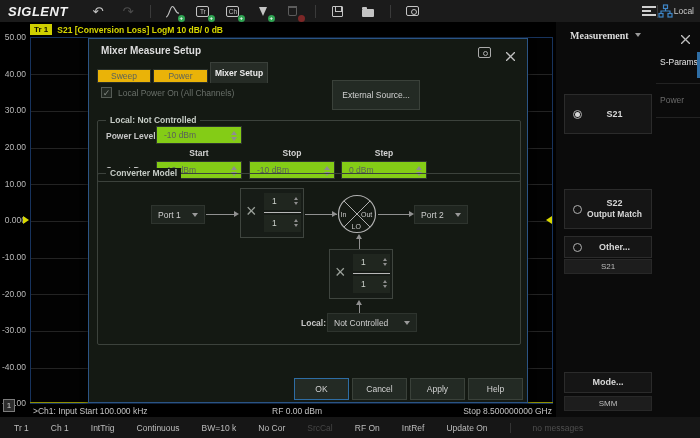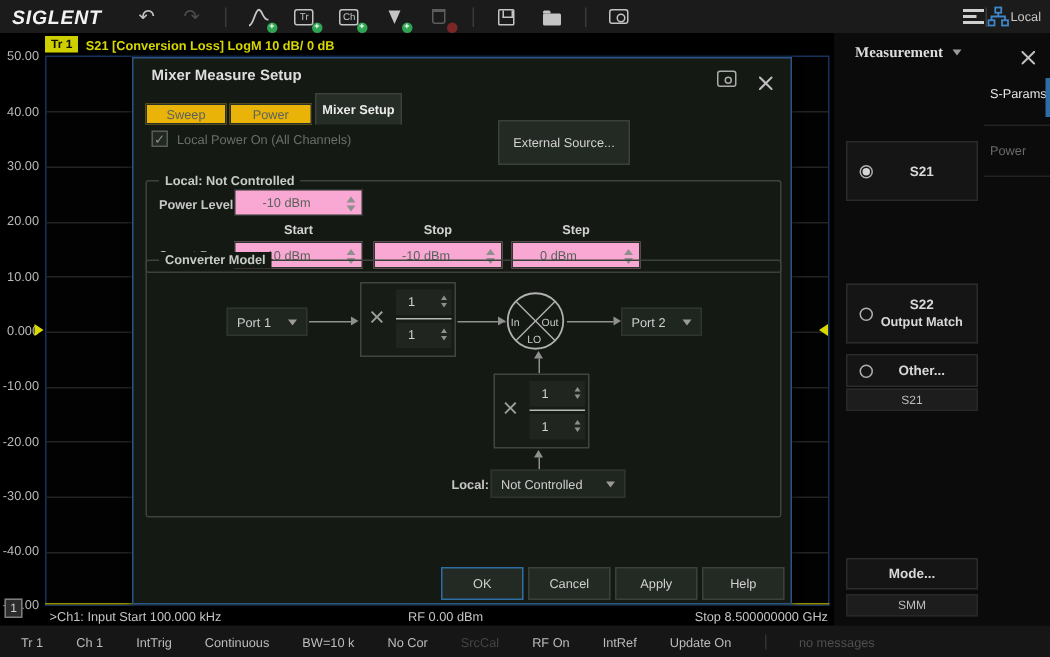--- a/index.html
+++ b/index.html
@@ -91,21 +91,21 @@
   .chk-row { position:absolute; left:12px; top:48px; display:flex; align-items:center; gap:6px; }
   .chk { width:11px; height:11px; border:1px solid #565c56; background:#222822; color:#858b85; font-size:9px; line-height:10px; text-align:center; }
   .chk-lbl { font-size:8.5px; color:#6a706a; }
   .btn { background:#232a24; border:1px solid #3a413a; color:#d2d2d2; font-size:8.5px; display:flex; align-items:center; justify-content:center; }
   .ext-btn { position:absolute; left:243px; top:41px; width:88px; height:30px;text-align:right; }
   .fld { position:absolute; border:1px solid #3c423c; border-radius:2px; }
   .leg { position:absolute; top:-6px; left:8px; background:#141913; padding:0 4px; font-size:8.5px; font-weight:bold; color:#c6ccc6; line-height:11px; }
   .fld1 { left:8px; top:69px; width:424px; height:62px;margin-top:12px; }
   .fld2 { left:8px; top:134px; width:424px; height:172px; }
   .flbl { position:absolute; font-size:8.5px; font-weight:bold; color:#c6c6c6; }
-  .inp { position:absolute; height:18px; background:#f9a8d4; border:1px solid #2e342e; font-size:8.5px; line-height:16px; padding-left:18px; color:#cdd3cd; }
+  .inp { position:absolute; height:18px; background:#84cc16; border:1px solid #2e342e; font-size:8.5px; line-height:16px; padding-left:7px; color:#cdd3cd; }
   .inp.dis { color:#5a615a; }
   .spin { position:absolute; right:4px; top:4px; display:flex; flex-direction:column; gap:2px; }
   .su { width:0; height:0; border-left:3px solid transparent; border-right:3px solid transparent; border-bottom:4px solid #8f8f8f; }
   .sd { width:0; height:0; border-left:3px solid transparent; border-right:3px solid transparent; border-top:4px solid #8f8f8f; }
   .hdr { position:absolute; width:86px; text-align:center; font-size:8.5px; font-weight:bold; color:#d2d2d2; }
   .sel { position:absolute; height:19px; background:#1f251f; border:1px solid #2e342e; display:flex; align-items:center; justify-content:space-between; padding:0 6px; font-size:8.5px; color:#cfcfcf; }
   .hline { position:absolute; height:1px; background:#909090; }
   .ah-r { position:absolute; width:0; height:0; border-top:3.5px solid transparent; border-bottom:3.5px solid transparent; border-left:5px solid #909090; }
   .ah-u { position:absolute; width:0; height:0; border-left:3.5px solid transparent; border-right:3.5px solid transparent; border-bottom:5px solid #909090; }
   .vline { position:absolute; width:1px; background:#909090; }

